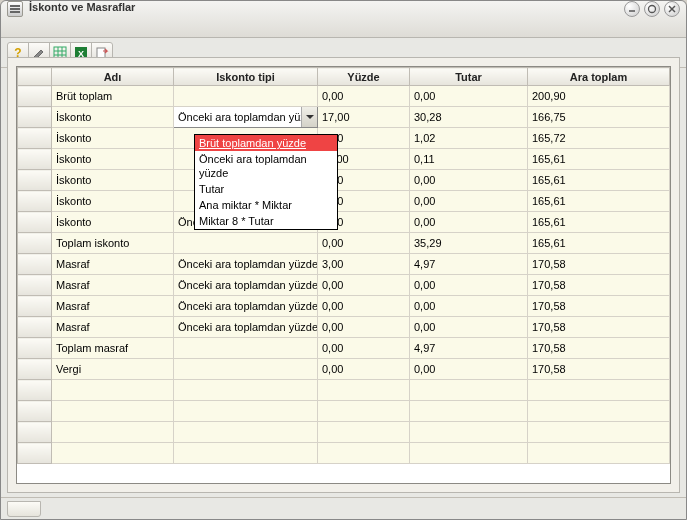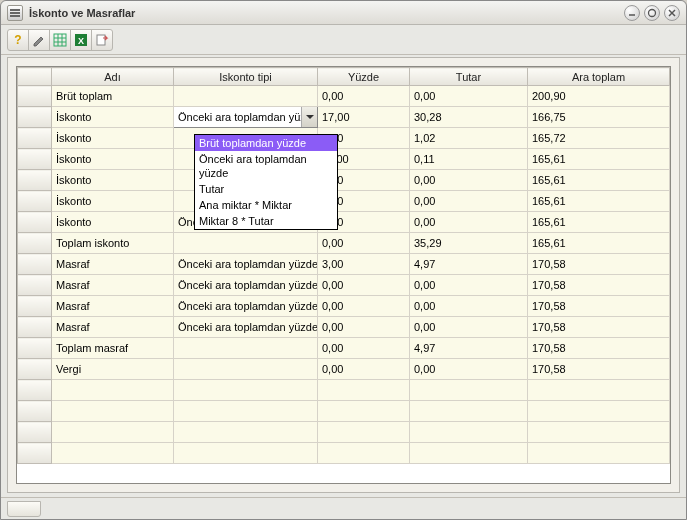--- a/index.html
+++ b/index.html
@@ -15,25 +15,25 @@
   .window {
     width: 687px;
     height: 520px;
     background: #e8e8e4;
     position: relative;
     border: 1px solid #888;
     border-radius: 6px 6px 0 0;
     overflow: hidden;
   }
   .titlebar {
-    height: 24px;
+    height: 37px;
     background: linear-gradient(to bottom, #f4f4f2 0%, #dedcd6 100%);
     border-bottom: 1px solid #b8b6b0;
     display: flex;
-    align-items: center;
+    align-items: flex-start;
     padding: 0 6px;
     border-radius: 6px 6px 0 0;
   }
   .titlebar .app-icon {
     width: 16px; height: 16px;
     margin-right: 6px;
     display: inline-block;
     border: 1px solid #9a9890;
     background: linear-gradient(to bottom, #fff 0%, #ccc 100%);
     border-radius: 2px;
@@ -102,21 +102,21 @@
     overflow: hidden;
   }
   table.grid {
     border-collapse: collapse;
     width: 100%;
     table-layout: fixed;
   }
   table.grid th {
     background: linear-gradient(to bottom, #fcfbf6 0%, #e6e4dc 100%);
     border: 1px solid #c0bcb4;
-    font-weight: normal;
+    font-weight: bold;
     height: 18px;
     color: #222;
     font-size: 11px;
   }
   table.grid td {
     border-right: 1px solid #d6d2c8;
     border-bottom: 1px solid #d6d2c8;
     height: 21px;
     padding: 0 4px;
     background: #fbfae8;
@@ -166,22 +166,23 @@
     border: 1px solid #000;
     z-index: 10;
   }
   .dropdown-list .dd-item {
     padding: 1px 4px;
     line-height: 14px;
     font-size: 11px;
     cursor: pointer;
   }
   .dropdown-list .dd-item.selected {
-    background: #8b5cf6;
+    background: #ef4444;
     color: #fff;
+    text-decoration: underline;
   }
   .statusbar {
     position: absolute;
     left: 0; right: 0; bottom: 0;
     height: 22px;
     background: #e8e8e4;
     border-top: 1px solid #c0bcb4;
   }
   .status-tab {
     position: absolute;

